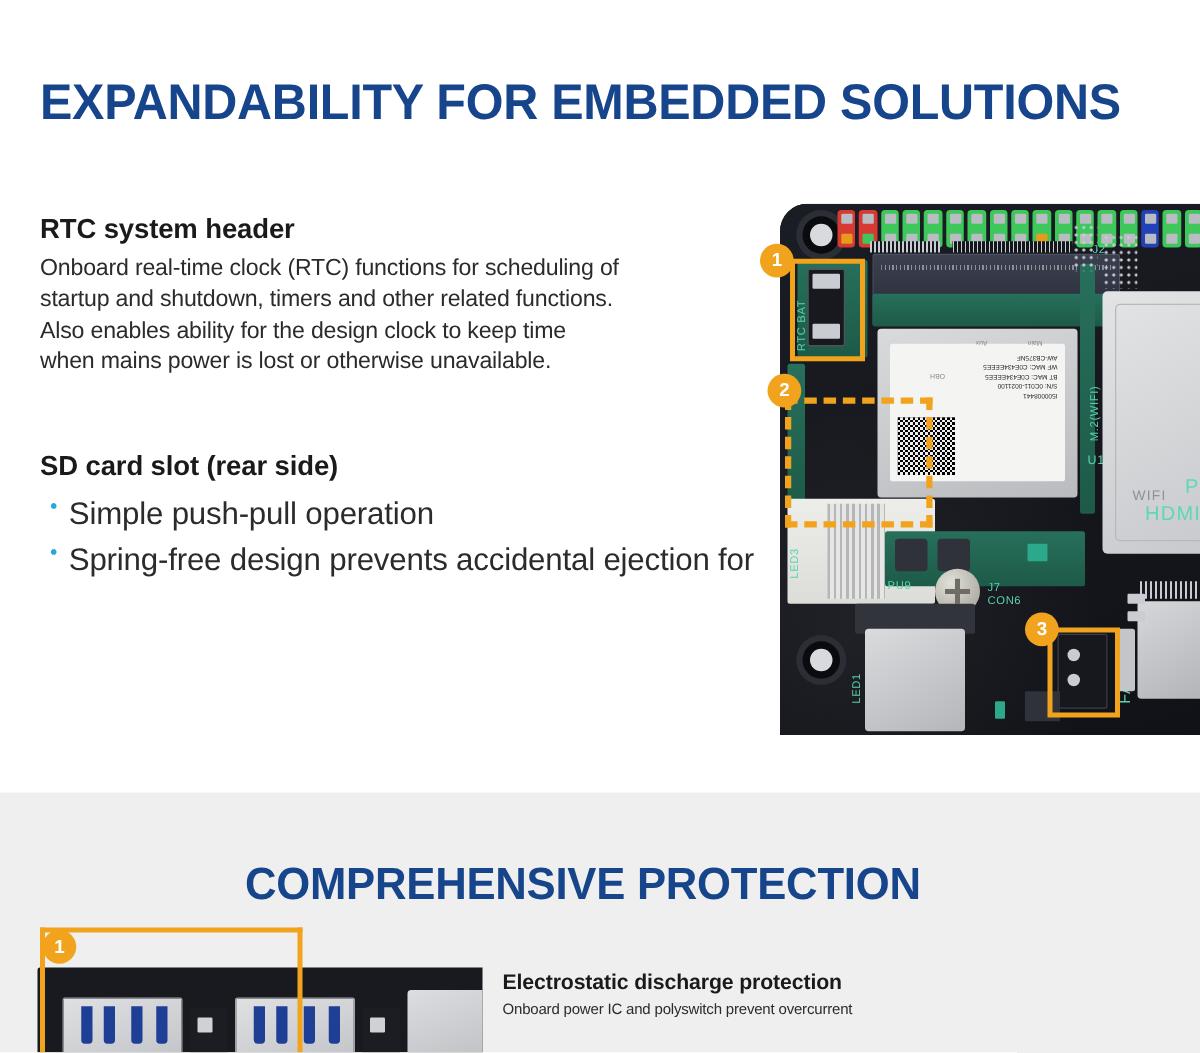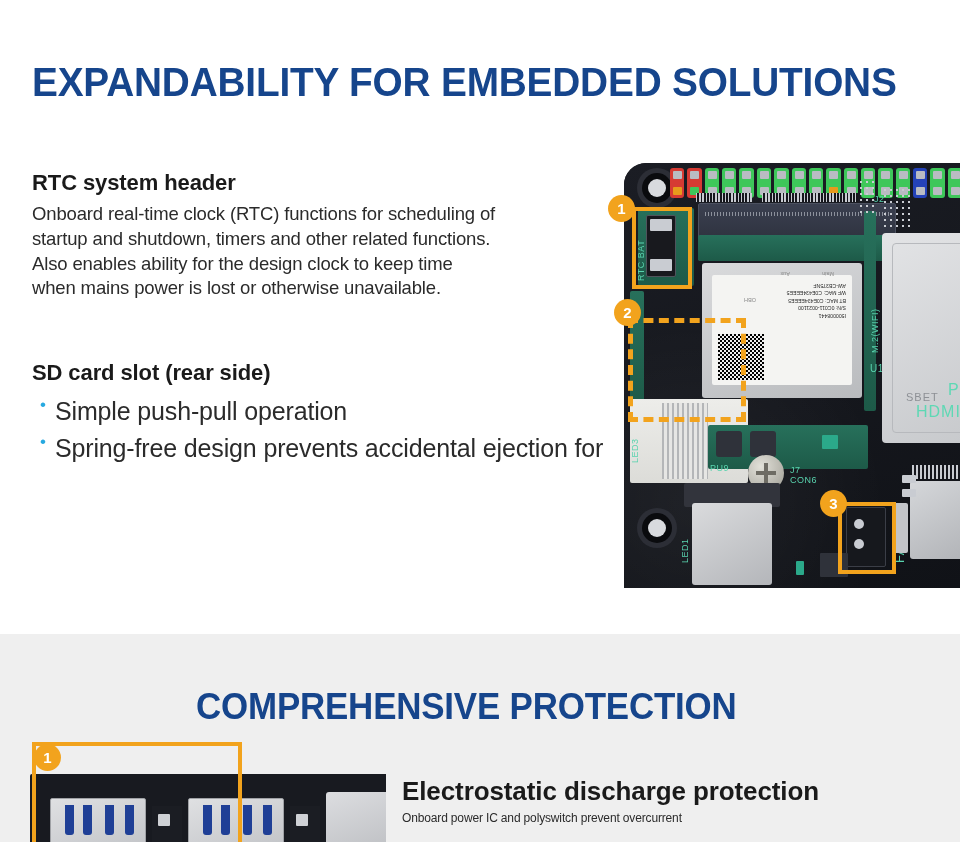--- a/index.html
+++ b/index.html
@@ -322,21 +322,21 @@
     background: #1b1d23;
   }
   .usb-mid i { position: absolute; left: 6px; width: 12px; height: 12px; background: #cfd1d5; border-radius: 1px; }
   .silver-blk {
     position: absolute; top: 18px; width: 86px; height: 84px;
     background: linear-gradient(160deg, #dcdde0, #b2b4b8);
     border-radius: 3px;
   }
   .sec2-text { position: absolute; left: 402px; top: 776px; width: 550px; }
   .sec2-heading {
-    font-size: 26px; font-weight: 700; color: #1a1a1a;
+    font-size: 17px; font-weight: 700; color: #1a1a1a;
     letter-spacing: -0.1px; line-height: 1.2;
   }
   .sec2-body {
     font-size: 12px; color: #2b2b2b; line-height: 1.33;
     letter-spacing: -0.15px; white-space: nowrap; margin-top: 4px;
   }
 </style>
 </head>
 <body>
 
@@ -470,21 +470,21 @@
             </div>
             <div class="ant-mark" style="left:18px;bottom:-4px">Main</div>
             <div class="ant-mark" style="left:62px;bottom:-4px">Aux</div>
             <div class="ant-mark" style="left:96px;bottom:22px">OBH</div>
           </div>
         </div>
         <div class="silk v" style="left:246px;top:190px">M.2(WIFI)</div>
         <div class="silk" style="left:246px;top:200px;font-size:10px">U12</div>
 
         <div class="som"></div>
-        <div class="som-txt" style="left:282px;top:228px">SBET</div>
+        <div class="som-txt" style="left:282px;top:228px">WIFI</div>
         <div class="pad-grid" style="left:258px;top:24px;width:28px;height:44px"></div>
         <div class="pad-grid" style="left:234px;top:16px;width:20px;height:38px"></div>
 
         <div class="sdslot"></div>
         <div class="silk v" style="left:6px;top:300px">LED3</div>
 
         <div class="pcb-green" style="left:84px;top:262px;width:160px;height:44px"></div>
         <div class="smd dark" style="left:92px;top:268px;width:26px;height:26px;border-radius:3px"></div>
         <div class="smd dark" style="left:126px;top:268px;width:26px;height:26px;border-radius:3px"></div>
         <div class="screw"></div>

